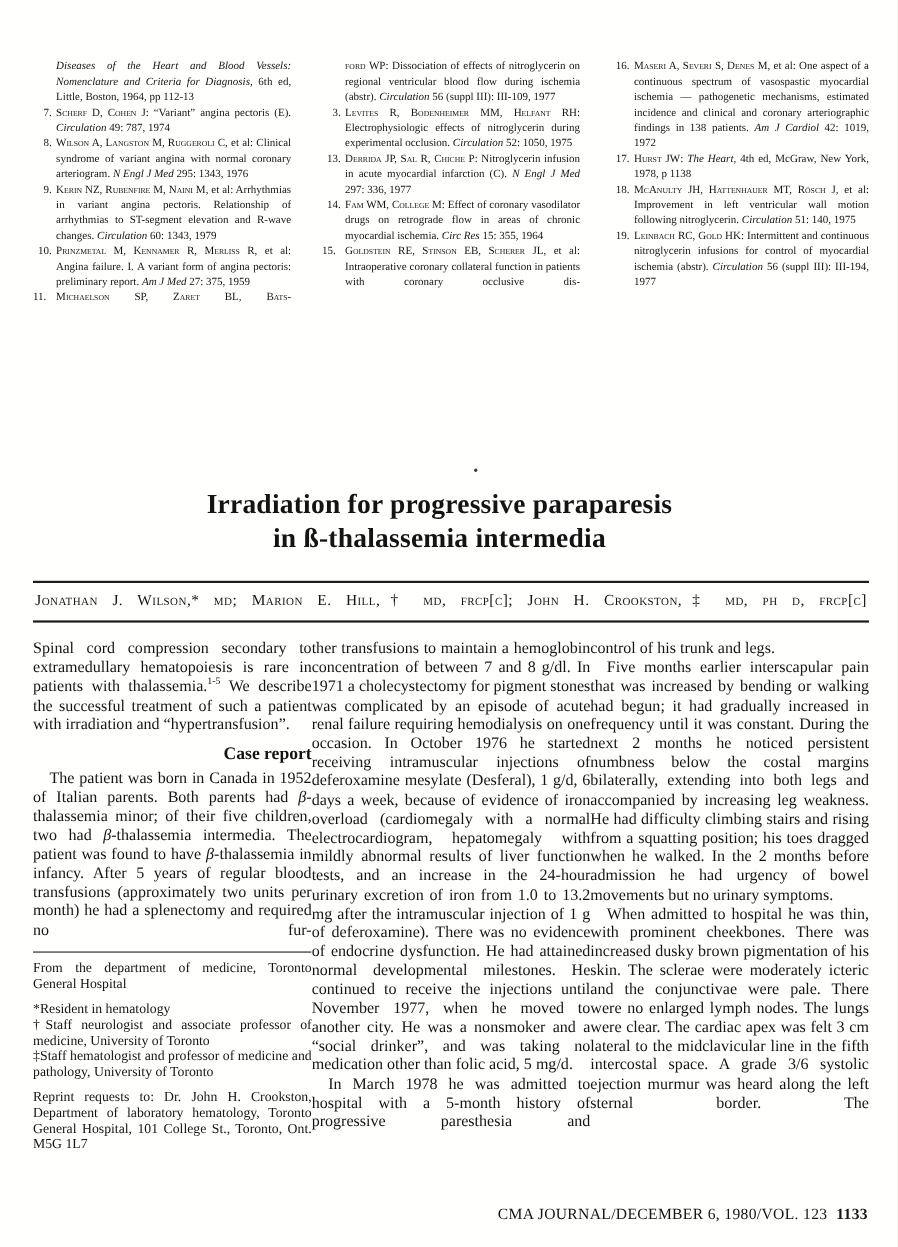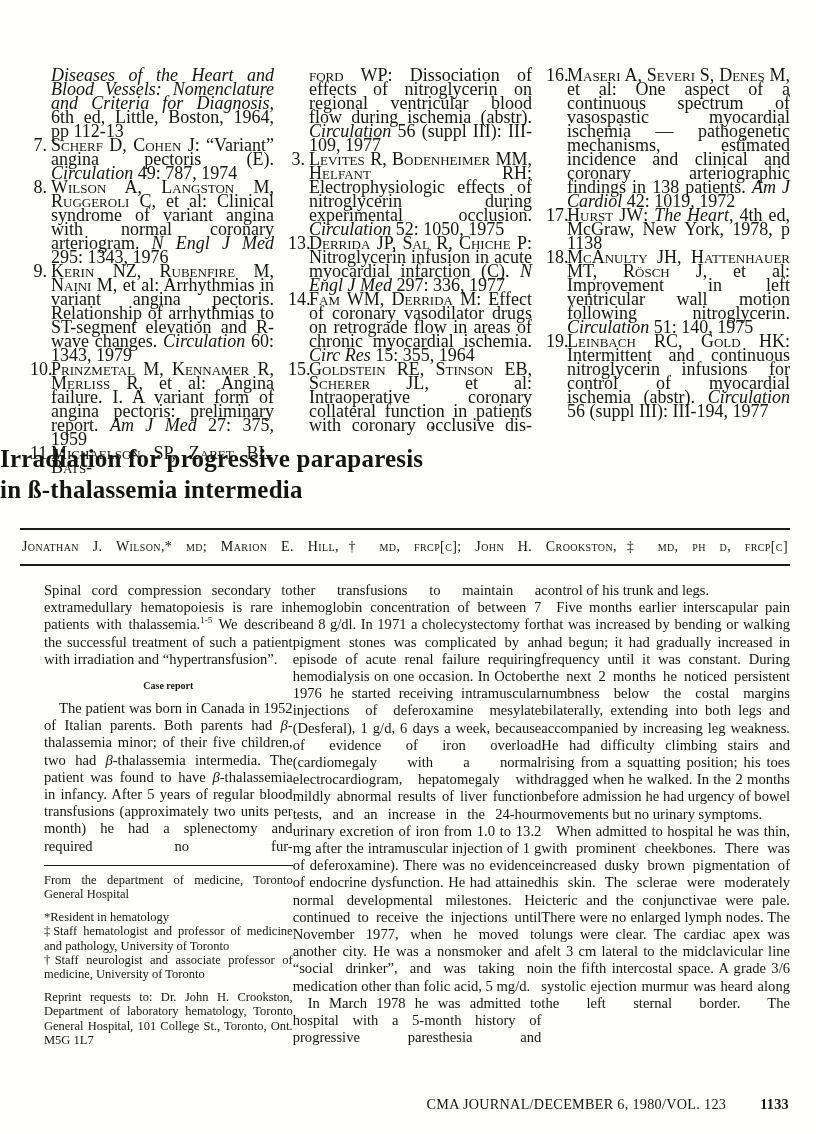--- a/index.html
+++ b/index.html
@@ -8,81 +8,81 @@
     width:816px;height:1134px;
     margin:0 auto;
     background:#fffffd;
     color:#141414;
     font-family:"Liberation Serif","DejaVu Serif",serif;
     overflow:hidden;
     box-sizing:border-box;
   }
   
   .refs{
-    position:absolute;top:68px;left:30px;right:26px;
-    display:flex;gap:14px;
-    font-size:18px;line-height:14px;
+    position:absolute;top:54px;left:30px;right:26px;
+    display:flex;gap:28px;
+    font-size:10px;line-height:14px;
     text-align:justify;
   }
   .ref-col{flex:1;min-width:0;}
   .ref{padding-left:21px;margin:0;}
   .ref.flush{text-align-last:justify;}
   .refnum{
     display:inline-block;width:21px;margin-left:-21px;
     text-align:right;padding-right:4px;box-sizing:border-box;
   }
   .sc{font-variant:small-caps;}
   .it{font-style:italic;}
   sup{font-size:0.62em;line-height:0;}
   
   .titleblock{
     position:absolute;top:443px;left:0;right:17px;
-    text-align:left;
+    text-align:center;
   }
   .title{
     margin:0;font-size:25px;line-height:31px;font-weight:bold;
     letter-spacing:0.2px;
   }
   .bylineblock{
-    position:absolute;top:528px;left:20px;right:26px;
+    position:absolute;top:528px;left:30px;right:26px;
     border-top:2px solid #1c1c1c;border-bottom:2px solid #1c1c1c;
     padding:9px 2px 9px 2px;
   }
   .byline{
     font-variant:small-caps;
     font-size:14px;line-height:16px;letter-spacing:0.4px;
     text-align:justify;text-align-last:justify;
   }
   
   .bodycols{
-    position:absolute;top:582px;left:44px;right:26px;height:516px;
+    position:absolute;top:582px;left:30px;right:26px;height:516px;
     display:flex;gap:0;
     font-size:14.6px;line-height:17.2px;
     text-align:justify;
     overflow:hidden;
   }
   .body-col{flex:1;min-width:0;}
   .bp{margin:0;}
   .bp.ind{text-indent:15px;}
   .bp.flush{text-align-last:justify;}
   .casereport{
-    font-size:10px;line-height:17px;font-weight:bold;
-    margin:9px 0 6px 0;text-align:center;
+    font-size:16px;line-height:17px;font-weight:bold;
+    margin:9px 0 6px 0;text-align:right;
   }
   .fnrule{border:none;border-top:1.6px solid #1c1c1c;margin:10px 0 7px 0;}
   .fn{
     margin:0;font-size:12.5px;line-height:14.2px;text-align:justify;
   }
   .fn.gap{margin-top:9px;}
   
   .footer{
     position:absolute;top:1096px;right:27px;
     font-size:14.2px;letter-spacing:0.3px;white-space:nowrap;
   }
-  .footer .pagenum{font-weight:bold;margin-left:34px;}
+  .footer .pagenum{font-weight:bold;margin-left:8px;}
   
   .artifact-dot{
     position:absolute;left:431px;top:426px;
     width:3px;height:3px;border-radius:50%;background:#3a3a3a;
   }
 </style>
 </head>
 <body>
 
 <div class="page">
@@ -93,21 +93,21 @@
         <div class="ref"><span class="refnum">7.</span><span class="sc">Scherf D, Cohen J</span><span>: “Variant” angina pectoris (E). </span><span class="it">Circulation</span><span> 49: 787, 1974</span></div>
         <div class="ref"><span class="refnum">8.</span><span class="sc">Wilson A, Langston M, Ruggeroli C</span><span>, et al: Clinical syndrome of variant angina with normal coronary arteriogram. </span><span class="it">N Engl J Med</span><span> 295: 1343, 1976</span></div>
         <div class="ref"><span class="refnum">9.</span><span class="sc">Kerin NZ, Rubenfire M, Naini M</span><span>, et al: Arrhythmias in variant angina pectoris. Relationship of arrhythmias to ST-segment elevation and R-wave changes. </span><span class="it">Circulation</span><span> 60: 1343, 1979</span></div>
         <div class="ref"><span class="refnum">10.</span><span class="sc">Prinzmetal M, Kennamer R, Merliss R</span><span>, et al: Angina failure. I. A variant form of angina pectoris: preliminary report. </span><span class="it">Am J Med</span><span> 27: 375, 1959</span></div>
         <div class="ref flush"><span class="refnum">11.</span><span class="sc">Michaelson SP, Zaret BL, Bats-</span></div>
       </div>
     <div class="ref-col">
         <div class="ref"><span class="sc">ford WP</span><span>: Dissociation of effects of nitroglycerin on regional ventricular blood flow during ischemia (abstr). </span><span class="it">Circulation</span><span> 56 (suppl III): III-109, 1977</span></div>
         <div class="ref"><span class="refnum">3.</span><span class="sc">Levites R, Bodenheimer MM, Helfant RH</span><span>: Electrophysiologic effects of nitroglycerin during experimental occlusion. </span><span class="it">Circulation</span><span> 52: 1050, 1975</span></div>
         <div class="ref"><span class="refnum">13.</span><span class="sc">Derrida JP, Sal R, Chiche P</span><span>: Nitroglycerin infusion in acute myocardial infarction (C). </span><span class="it">N Engl J Med</span><span> 297: 336, 1977</span></div>
-        <div class="ref"><span class="refnum">14.</span><span class="sc">Fam WM, Derrida M</span><span>: Effect of coronary vasodilator drugs on retrograde flow in areas of chronic myocardial ischemia. </span><span class="it">Circ Res</span><span> 15: 355, 1964</span></div>
+        <div class="ref"><span class="refnum">14.</span><span class="sc">Fam WM, College M</span><span>: Effect of coronary vasodilator drugs on retrograde flow in areas of chronic myocardial ischemia. </span><span class="it">Circ Res</span><span> 15: 355, 1964</span></div>
         <div class="ref flush"><span class="refnum">15.</span><span class="sc">Goldstein RE, Stinson EB, Scherer JL</span><span>, et al: Intraoperative coronary collateral function in patients with coronary occlusive dis-</span></div>
       </div>
     <div class="ref-col">
         <div class="ref"><span class="refnum">16.</span><span class="sc">Maseri A, Severi S, Denes M</span><span>, et al: One aspect of a continuous spectrum of vasospastic myocardial ischemia — pathogenetic mechanisms, estimated incidence and clinical and coronary arteriographic findings in 138 patients. </span><span class="it">Am J Cardiol</span><span> 42: 1019, 1972</span></div>
         <div class="ref"><span class="refnum">17.</span><span class="sc">Hurst JW</span><span>: </span><span class="it">The Heart,</span><span> 4th ed, McGraw, New York, 1978, p 1138</span></div>
         <div class="ref"><span class="refnum">18.</span><span class="sc">McAnulty JH, Hattenhauer MT, Rösch J</span><span>, et al: Improvement in left ventricular wall motion following nitroglycerin. </span><span class="it">Circulation</span><span> 51: 140, 1975</span></div>
         <div class="ref"><span class="refnum">19.</span><span class="sc">Leinbach RC, Gold HK</span><span>: Intermittent and continuous nitroglycerin infusions for control of myocardial ischemia (abstr). </span><span class="it">Circulation</span><span> 56 (suppl III): III-194, 1977</span></div>
       </div>
   </section>
 
@@ -122,22 +122,22 @@
   </div>
 
   <section class="bodycols">
     <div class="body-col">
         <p class="bp"><span>Spinal cord compression secondary to extramedullary hematopoiesis is rare in patients with thalassemia.</span><sup>1-5</sup><span> We describe the successful treatment of such a patient with irradiation and “hypertransfusion”.</span></p>
         <h2 class="casereport">Case report</h2>
         <p class="bp ind flush"><span>The patient was born in Canada in 1952 of Italian parents. Both parents had </span><span class="it">β</span><span>-thalassemia minor; of their five children, two had </span><span class="it">β</span><span>-thalassemia intermedia. The patient was found to have </span><span class="it">β</span><span>-thalassemia in infancy. After 5 years of regular blood transfusions (approximately two units per month) he had a splenectomy and required no fur-</span></p>
         <div class="fnrule"></div>
         <p class="fn">From the department of medicine, Toronto General Hospital</p>
         <p class="fn gap">*Resident in hematology</p>
+        <p class="fn">†Staff neurologist and associate professor of medicine, University of Toronto</p>
         <p class="fn">‡Staff hematologist and professor of medicine and pathology, University of Toronto</p>
-        <p class="fn">†Staff neurologist and associate professor of medicine, University of Toronto</p>
         <p class="fn gap">Reprint requests to: Dr. John H. Crookston, Department of laboratory hematology, Toronto General Hospital, 101 College St., Toronto, Ont. M5G 1L7</p>
       </div>
     <div class="body-col">
         <p class="bp"><span>ther transfusions to maintain a hemoglobin concentration of between 7 and 8 g/dl. In 1971 a cholecystectomy for pigment stones was complicated by an episode of acute renal failure requiring hemodialysis on one occasion. In October 1976 he started receiving intramuscular injections of deferoxamine mesylate (Desferal), 1 g/d, 6 days a week, because of evidence of iron overload (cardiomegaly with a normal electrocardiogram, hepatomegaly with mildly abnormal results of liver function tests, and an increase in the 24-hour urinary excretion of iron from 1.0 to 13.2 mg after the intramuscular injection of 1 g of deferoxamine). There was no evidence of endocrine dysfunction. He had attained normal developmental milestones. He continued to receive the injections until November 1977, when he moved to another city. He was a nonsmoker and a “social drinker”, and was taking no medication other than folic acid, 5 mg/d.</span></p>
         <p class="bp ind flush"><span>In March 1978 he was admitted to hospital with a 5-month history of progressive paresthesia and</span></p>
       </div>
     <div class="body-col">
         <p class="bp"><span>control of his trunk and legs.</span></p>
         <p class="bp ind"><span>Five months earlier interscapular pain that was increased by bending or walking had begun; it had gradually increased in frequency until it was constant. During the next 2 months he noticed persistent numbness below the costal margins bilaterally, extending into both legs and accompanied by increasing leg weakness. He had difficulty climbing stairs and rising from a squatting position; his toes dragged when he walked. In the 2 months before admission he had urgency of bowel movements but no urinary symptoms.</span></p>
         <p class="bp ind flush"><span>When admitted to hospital he was thin, with prominent cheekbones. There was increased dusky brown pigmentation of his skin. The sclerae were moderately icteric and the conjunctivae were pale. There were no enlarged lymph nodes. The lungs were clear. The cardiac apex was felt 3 cm lateral to the midclavicular line in the fifth intercostal space. A grade 3/6 systolic ejection murmur was heard along the left sternal border. The</span></p>

